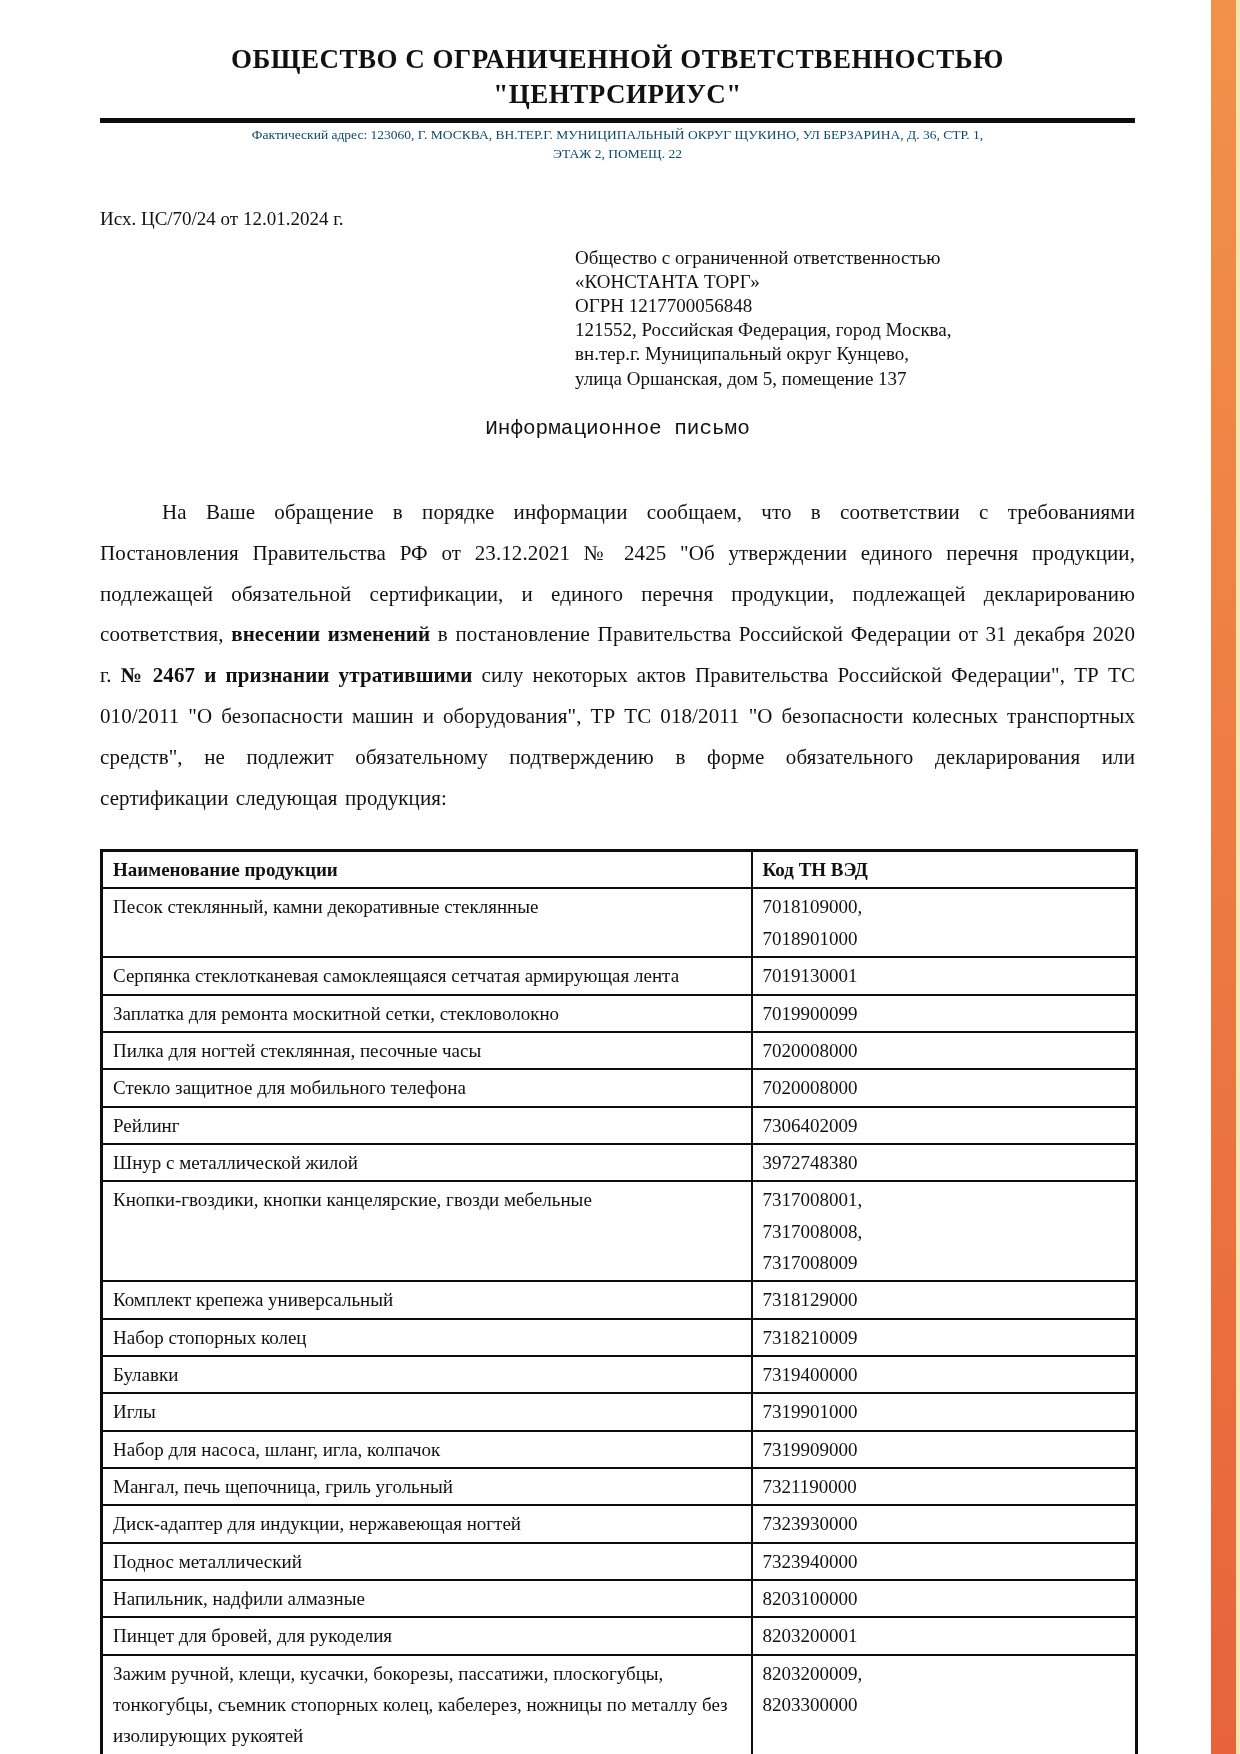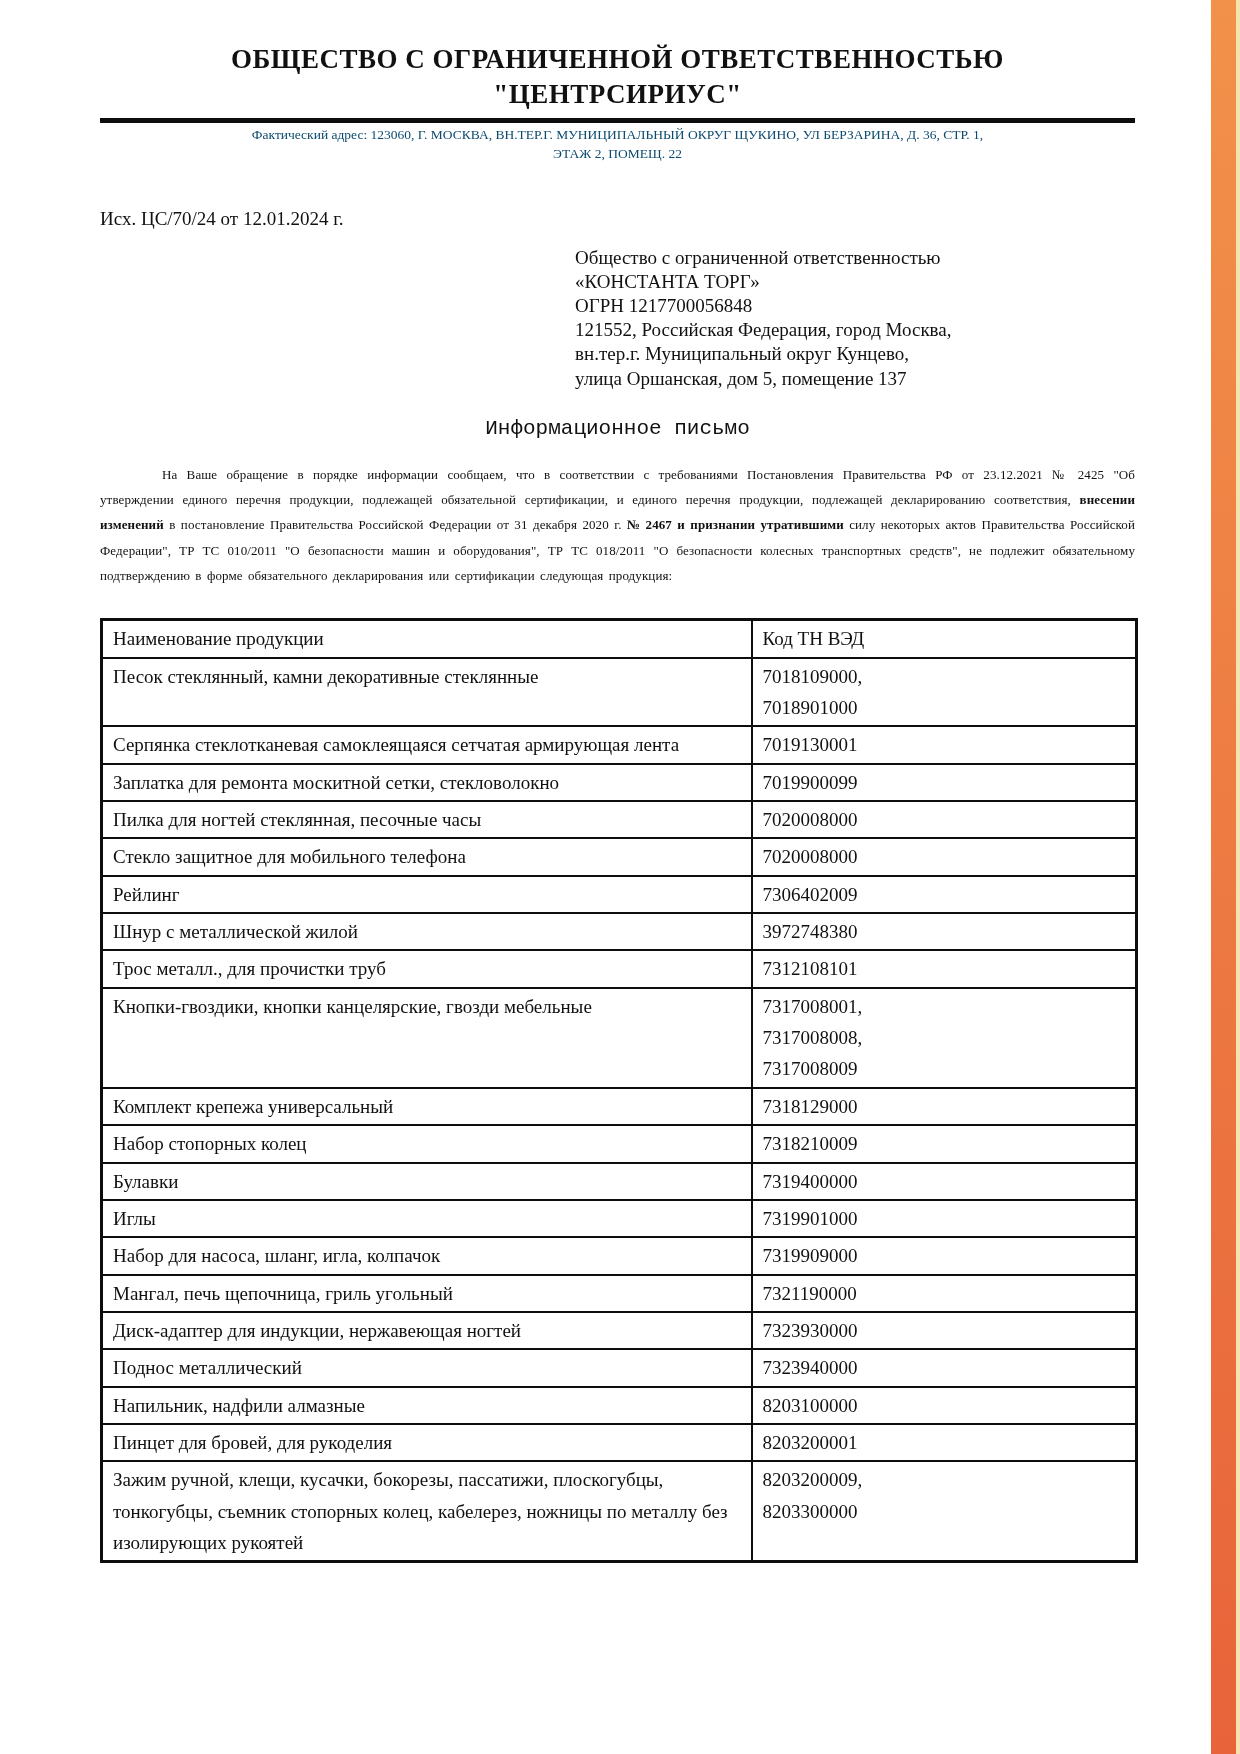--- a/index.html
+++ b/index.html
@@ -63,22 +63,22 @@
   }
 
   .letter-title {
     margin-top: 26px;
     text-align: center;
     font-size: 21px;
     font-family: Liberation Mono, monospace;
   }
 
   .body-par {
-    margin-top: 22px;
-    font-size: 13px;
+    margin-top: 52px;
+    font-size: 21px;
     line-height: 1.95;
     text-align: justify;
     text-indent: 62px;
     letter-spacing: 0.1px;
     word-spacing: 2px;
   }
   .body-par b { font-weight: bold; }
 
   table.products {
     margin-top: 30px;
@@ -90,21 +90,21 @@
   table.products th, table.products td {
     border: 2px solid #0d0d0d;
     padding: 2px 10px;
     line-height: 1.65;
     text-align: left;
     vertical-align: top;
     font-weight: normal;
     overflow: hidden;
   }
   table.products { border: 3px solid #0d0d0d; }
-  table.products th { font-weight: normal; }
+  table.products th { font-weight: bold; }
   col.c-name { width: 650px; }
   col.c-code { width: 385px; }
   td.code-cell, th.code-cell { white-space: pre-line; }
 </style>
 </head>
 <body>
 
 <div class="page">
 
   <div class="stripe" style="background: linear-gradient(rgb(242, 145, 74), rgb(232, 99, 58));">
@@ -181,24 +181,20 @@
   <tr>
     <td>Рейлинг</td>
     <td class="code-cell">7306402009</td>
   </tr>
 
   <tr>
     <td>Шнур с металлической жилой</td>
     <td class="code-cell">3972748380</td>
   </tr>
 
-  <tr>
-    <td>Трос металл., для прочистки труб</td>
-    <td class="code-cell">7312108101</td>
-  </tr>
 
   <tr>
     <td>Кнопки-гвоздики, кнопки канцелярские, гвозди мебельные</td>
     <td class="code-cell">7317008001,
 7317008008,
 7317008009</td>
   </tr>
 
   <tr>
     <td>Комплект крепежа универсальный</td>

